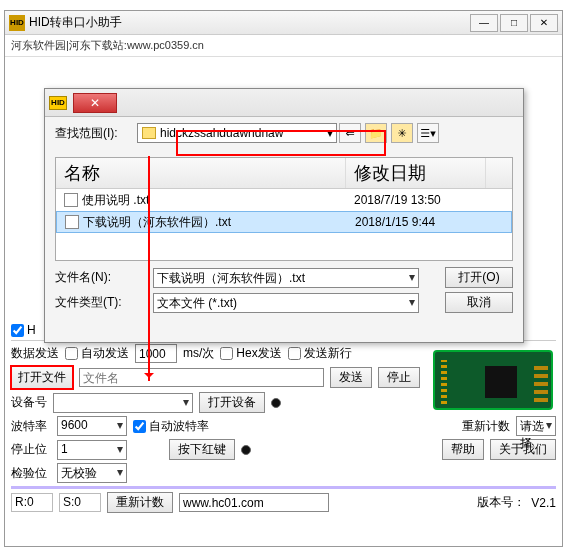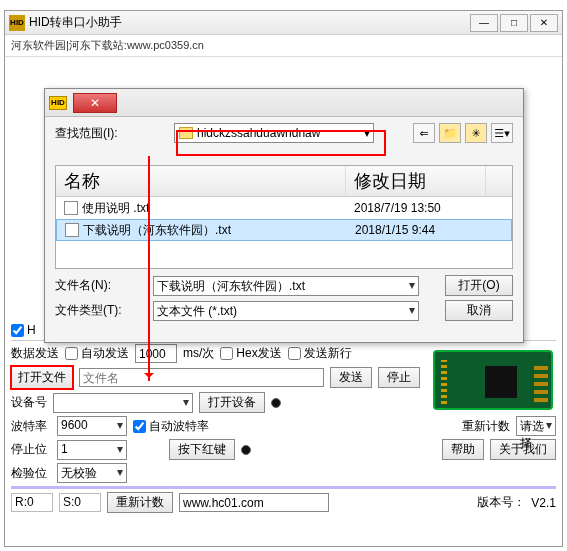--- a/index.html
+++ b/index.html
@@ -33,21 +33,21 @@
 .pcb::before { content: ""; position: absolute; left: 6px; top: 8px; width: 6px; height: 44px; background: repeating-linear-gradient(0deg,#c90 0 3px, transparent 3px 6px); }
 
 
 .dialog { position: absolute; left: 44px; top: 88px; width: 480px; height: 255px; background: #f4f4f4; border: 1px solid #888; box-shadow: 2px 2px 6px rgba(0,0,0,0.3); }
 .dlg-titlebar { height: 28px; background: linear-gradient(#f0f0f0,#e4e4e4); border-bottom: 1px solid #bbb; display: flex; align-items: center; padding: 0 4px; }
 .dlg-titlebar .app-icon { width: 18px; height: 14px; background: #ffcc00; color: #000; font-size: 8px; font-weight: bold; display: flex; align-items: center; justify-content: center; margin-right: 6px; border: 1px solid #aa8800; }
 .dlg-titlebar .title { flex: 1; font-size: 13px; }
 .dlg-close { width: 44px; height: 20px; background: linear-gradient(#e77,#c33); color: #fff; border: 1px solid #a22; display: flex; align-items: center; justify-content: center; cursor: pointer; }
 
 .dlg-body { padding: 6px 10px; }
-.lookup-row { display: flex; align-items: center; gap: 22px; margin-bottom: 22px; justify-content: space-between; }
+.lookup-row { display: flex; align-items: center; gap: 2px; margin-bottom: 14px; }
 .lookup-row label { width: 80px; text-align: left; }
 .dir-combo { flex: 1; max-width: 200px; border: 1px solid #888; height: 20px; padding: 2px 4px; background: #fff; position: relative; display: flex; align-items: center; gap: 4px; }
 .dir-combo .folder-ico { width: 14px; height: 12px; background: #ffe27a; border: 1px solid #c9a227; }
 .dir-combo::after { content: "▾"; position: absolute; right: 3px; }
 .tb-icons { display: flex; gap: 4px; }
 .tb-icon { width: 22px; height: 20px; border: 1px solid #aaa; background: #f7f7f7; display: flex; align-items: center; justify-content: center; font-size: 11px; cursor: pointer; }
 
 .file-list { height: 104px; border: 1px solid #aaa; background: #fff; margin-bottom: 6px; overflow: hidden; }
 .file-header { display: flex; background: linear-gradient(#fafafa,#eaeaea); border-bottom: 1px solid #ccc; }
 .file-header .col { padding: 3px 8px; border-right: 1px solid #ddd; font-size: 18px; }

